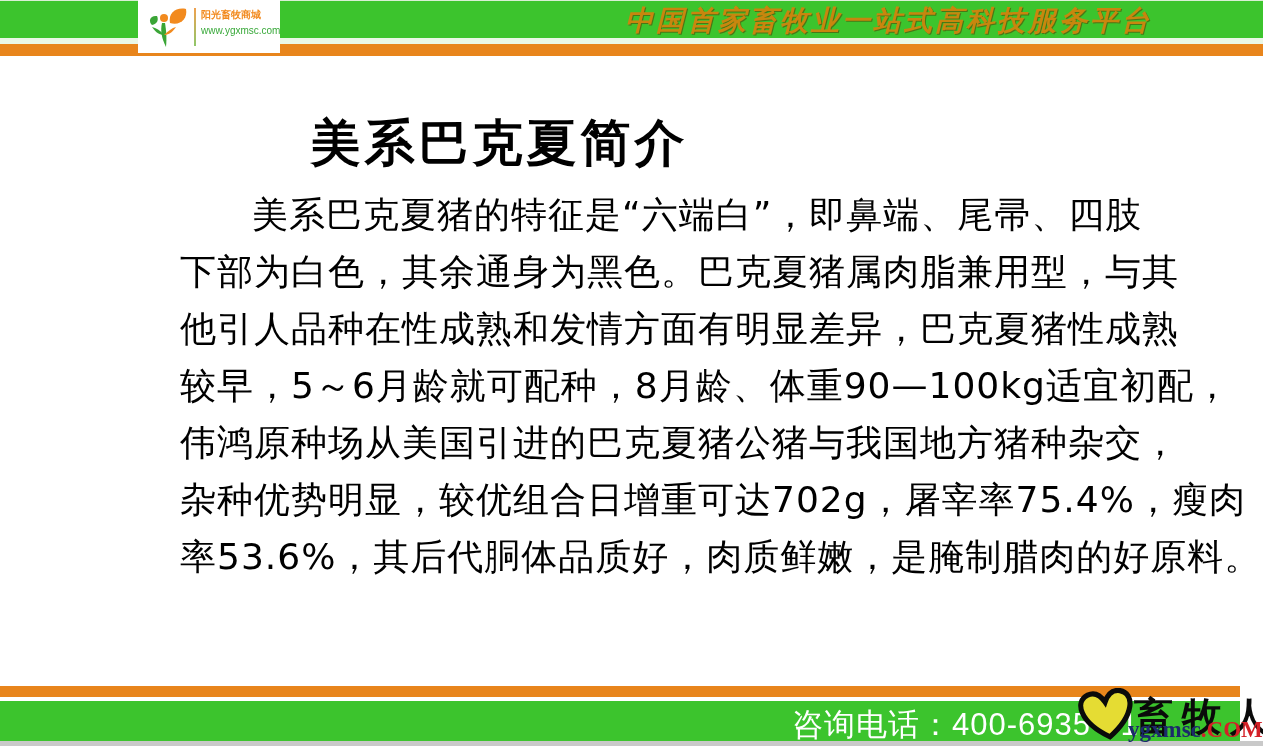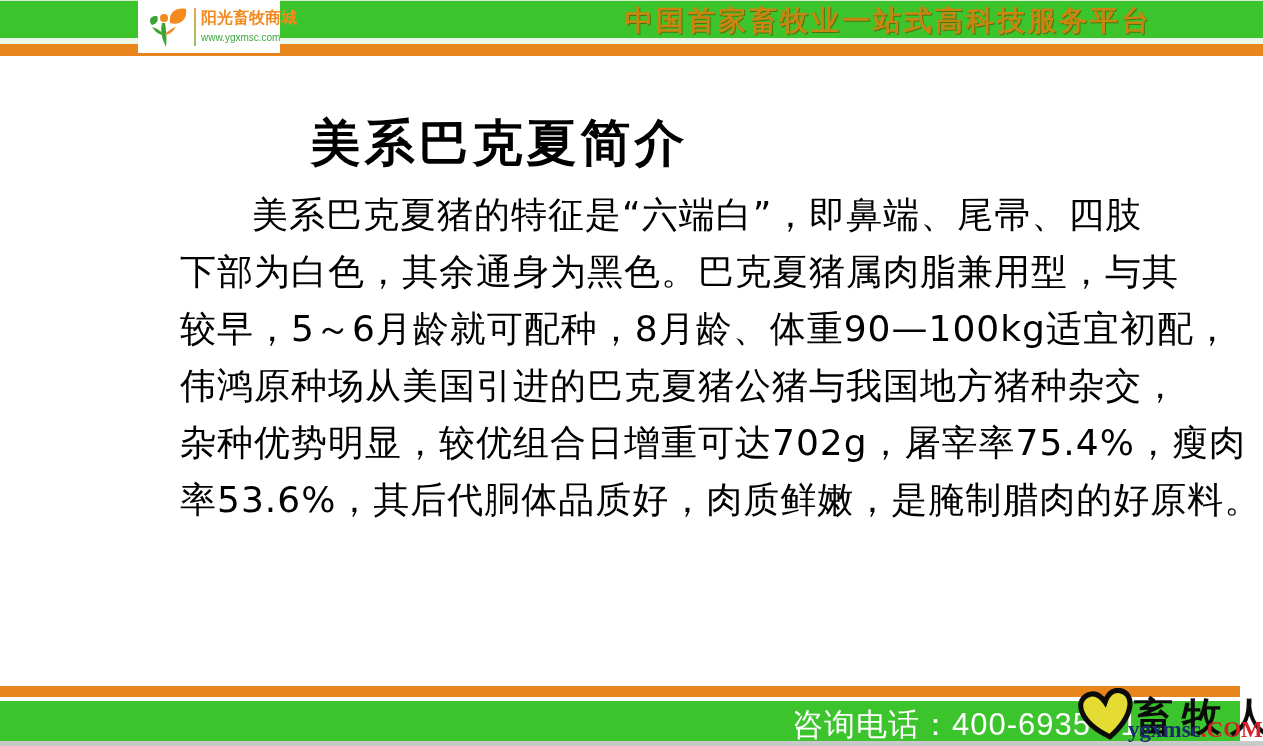--- a/index.html
+++ b/index.html
@@ -17,20 +17,21 @@
   .hdr-green {
     position: absolute; left: 0; top: 0;
     width: 1263px; height: 38px;
     background: #3cc42d;
     border-top: 1px solid #d9efd4;
   }
   .slogan {
     position: absolute; left: 625px; top: 1px;
     font-family: "Liberation Serif", "DejaVu Serif", serif;
     font-weight: bold;
+    font-style: italic;
     font-size: 28px;
     letter-spacing: 3px;
     color: #c8860e;
     text-shadow: 1px 1px 0 rgba(84, 56, 2, 0.55);
     white-space: nowrap;
   }
   .hdr-gap {
     position: absolute; left: 0; top: 38px;
     width: 1263px; height: 6px;
     background: #eaf7e6;
@@ -49,21 +50,21 @@
     align-items: center;
   }
   .logo-icon { position: absolute; left: 8px; top: 7px; width: 44px; height: 42px; }
   .logo-divider {
     position: absolute; left: 56px; top: 8px;
     width: 2px; height: 38px;
     background: linear-gradient(#f0a14f, #8fc76a);
   }
   .logo-text { position: absolute; left: 63px; top: 8px; width: 78px; }
   .logo-name {
-    font-size: 16px; font-weight: bold;
+    font-size: 10px; font-weight: bold;
     color: #f28a1e; letter-spacing: 0px; white-space: nowrap;
   }
   .logo-url {
     font-size: 10px; color: #39a93a; margin-top: 3px; white-space: nowrap;
   }
 
   
   .title {
     position: absolute; left: 0; top: 110px;
     width: 999px;
@@ -162,20 +163,21 @@
       <div class="logo-name">阳光畜牧商城</div>
       <div class="logo-url">www.ygxmsc.com</div>
     </div>
   </div>
 
   <h1 class="title">美系巴克夏简介</h1>
 
   <div class="body">
     <div class="line indent">美系巴克夏猪的特征是“六端白”，即鼻端、尾帚、四肢</div>
     <div class="line">下部为白色，其余通身为黑色。巴克夏猪属肉脂兼用型，与其</div>
+    <div class="line">他引人品种在性成熟和发情方面有明显差异，巴克夏猪性成熟</div>
     <div class="line">较早，5～6月龄就可配种，8月龄、体重90—100kg适宜初配，</div>
     <div class="line">伟鸿原种场从美国引进的巴克夏猪公猪与我国地方猪种杂交，</div>
     <div class="line">杂种优势明显，较优组合日增重可达702g，屠宰率75.4%，瘦肉</div>
     <div class="line">率53.6%，其后代胴体品质好，肉质鲜嫩，是腌制腊肉的好原料。</div>
   </div>
 
   <div class="ftr-orange"></div>
   <div class="ftr-green">
     <div class="phone">咨询电话：400-6935-31</div>
   </div>

